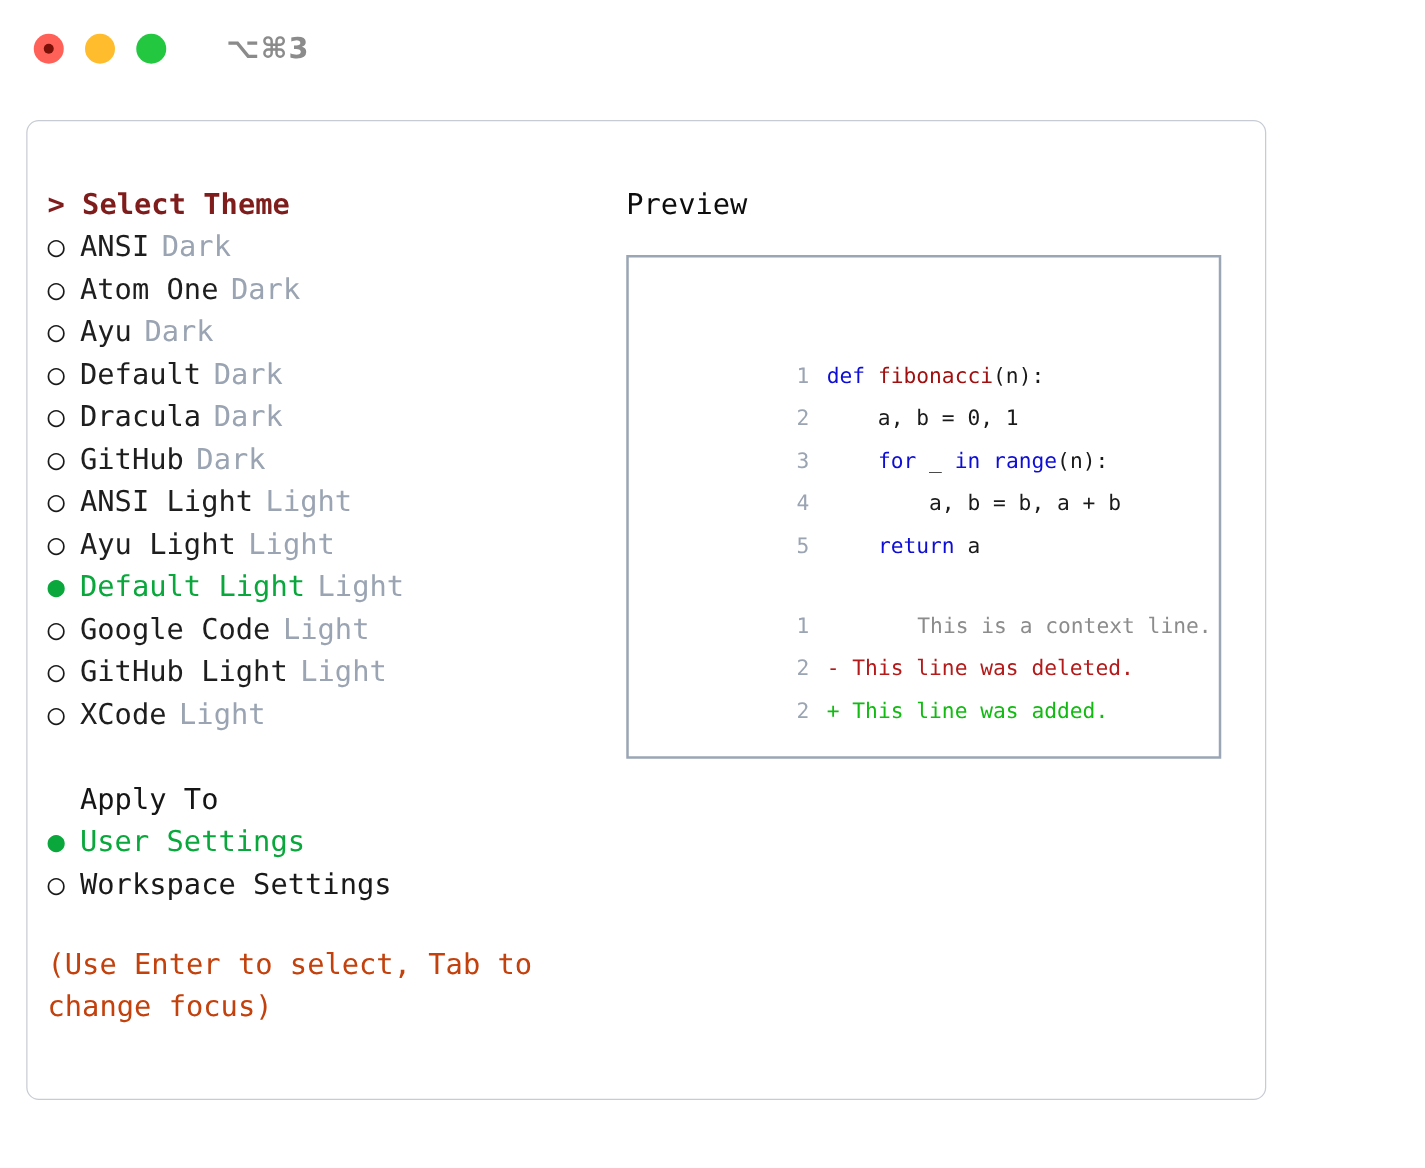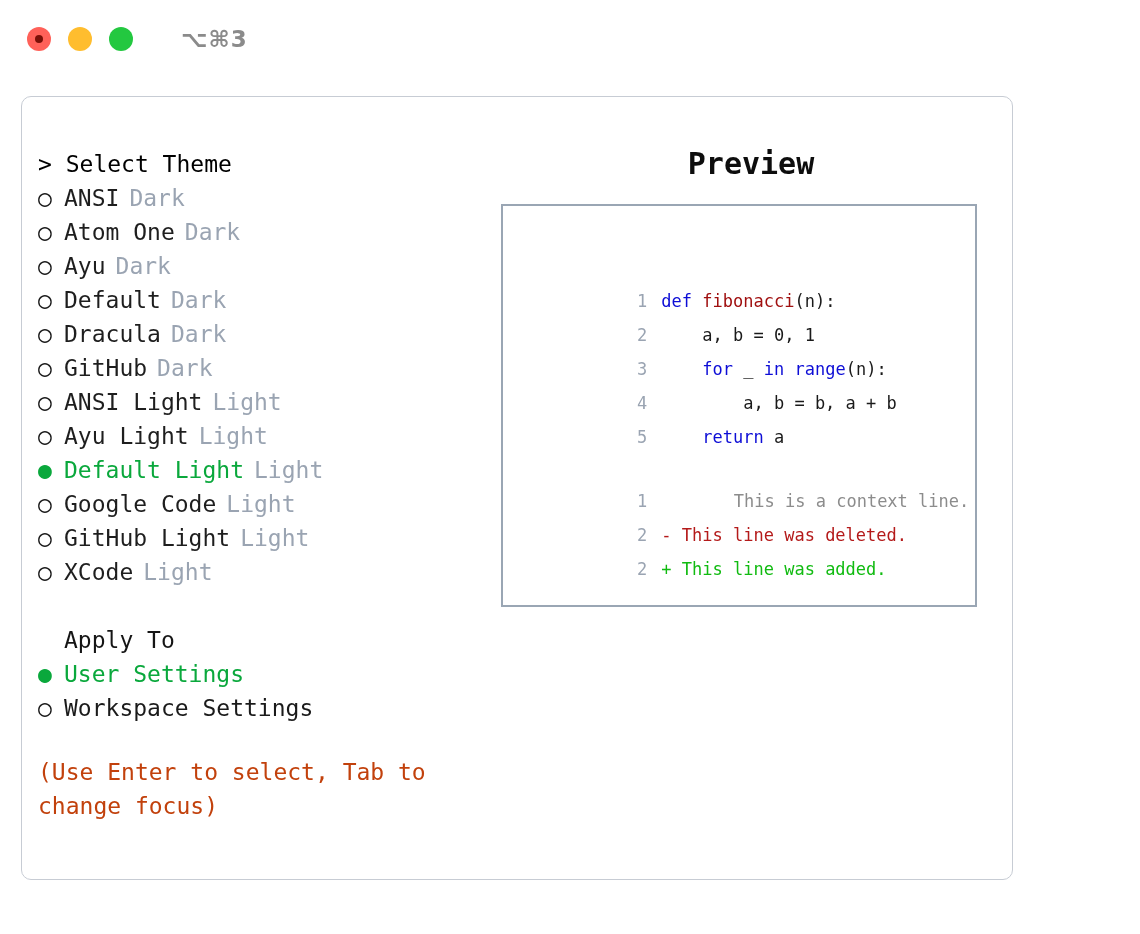--- a/index.html
+++ b/index.html
@@ -90,22 +90,22 @@
     font-size: 23px;
     white-space: nowrap;
     color: #1a1a1a;
   }
   .row .bullet {
     display: inline-block;
     width: 26px;
     text-align: left;
   }
   .heading {
-    font-weight: normal;
-    color: #000000;
+    font-weight: bold;
+    color: #7f1d1d;
   }
   .theme-name { color: #1e1e1e; }
   .tag {
     color: #9aa4b2;
     margin-left: 10px;
   }
   .selected .theme-name,
   .selected .bullet,
   .selected .opt-label { color: #0aa83c; }
   .spacer-row { height: 34px; }
@@ -123,25 +123,24 @@
   }
 
   
   .right-col {
     position: absolute;
     left: 479px;
     top: 50px;
     width: 500px;
   }
   .preview-label {
-    font-size: 30px;
-    font-weight: bold;
+    font-size: 23px;
+    font-weight: normal;
     color: #0d0d0d;
     line-height: 34px;
-    text-align: center;
   }
   .code-box {
     margin-top: 23px;
     width: 476px;
     height: 403px;
     border: 2px solid #9aa6b4;
     box-sizing: border-box;
     background: #ffffff;
     padding: 44px 0 0 0;
   }

